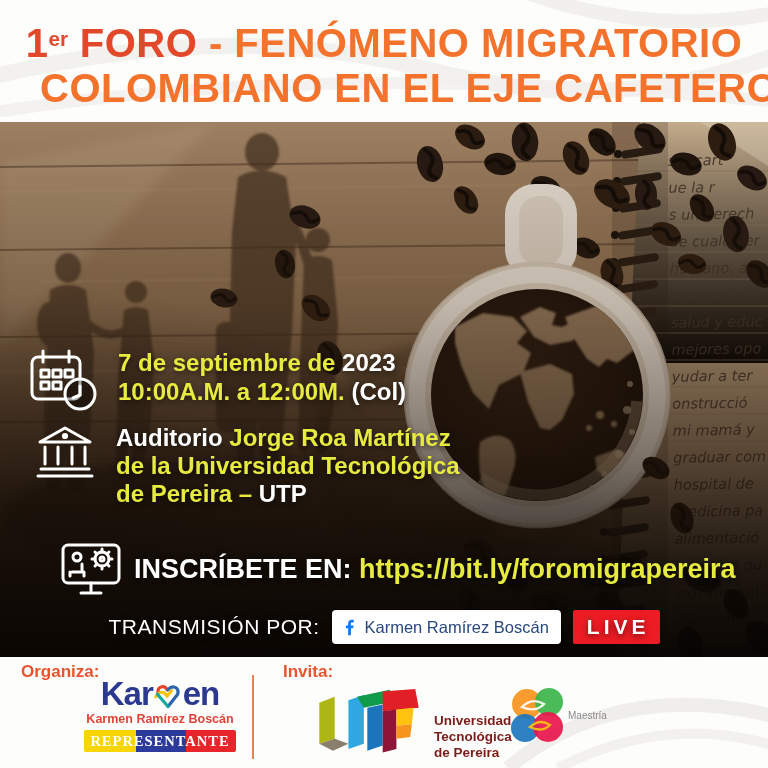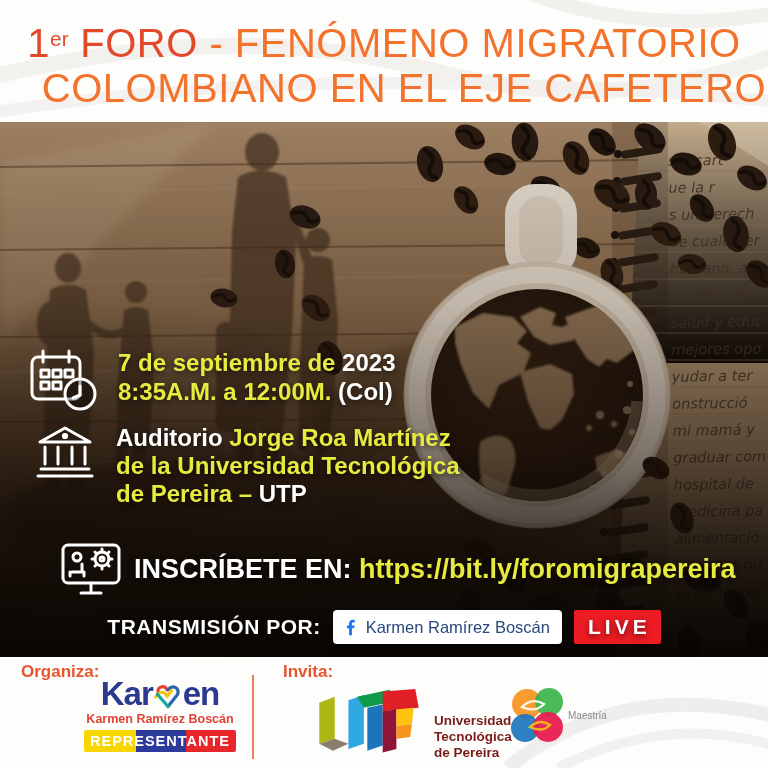--- a/index.html
+++ b/index.html
@@ -2,21 +2,21 @@
 <html><head>
 <meta charset="utf-8">
 <style>
   html,body{margin:0;padding:0;background:#444;}
   .canvas{position:relative;width:768px;height:768px;overflow:hidden;background:#fff;
           font-family:"Liberation Sans",sans-serif;-webkit-font-smoothing:antialiased;}
 
   
   .header{position:absolute;left:0;top:0;width:768px;height:122px;background:#fdfdfc;overflow:hidden;}
   .header svg{position:absolute;left:0;top:0;}
-  .title{position:absolute;left:0;top:16px;width:768px;text-align:center;font-weight:400;line-height:45px;}
+  .title{position:absolute;left:0;top:16px;width:768px;text-align:center;font-weight:700;line-height:45px;}
   .t1{font-size:40px;letter-spacing:0.5px;white-space:nowrap;}
   .t2{font-size:40px;letter-spacing:0.5px;color:#F3722C;white-space:nowrap;padding-left:40px;}
   .t-dark{color:#E2492B;}
   .t-light{color:#F3722C;}
   .t1 sup{font-size:0.52em;vertical-align:0.55em;letter-spacing:0;}
 
   
   .photo{position:absolute;left:0;top:122px;width:768px;height:535px;overflow:hidden;background:#6b513a;}
   .photo svg.scene{position:absolute;left:0;top:0;}
   .handwriting{position:absolute;left:660px;top:0;width:120px;height:535px;transform:rotate(-1deg);}
@@ -31,41 +31,41 @@
 
   .ov{position:absolute;color:#fff;text-shadow:0 2px 6px rgba(0,0,0,.6);}
   .yellow{color:#E7EB3F;}
   .date-block{left:28px;top:226px;display:flex;gap:18px;align-items:flex-start;}
   .venue-block{left:36px;top:302px;display:flex;gap:22px;align-items:flex-start;}
   .info-text{font-weight:700;font-size:24px;line-height:29px;white-space:nowrap;}
   .venue-text{font-weight:700;font-size:24px;line-height:28px;white-space:nowrap;}
   .reg-block{left:60px;top:420px;display:flex;gap:12px;align-items:center;}
   .reg-text{font-weight:700;font-size:27px;white-space:nowrap;}
   .cast-row{left:0;top:488px;width:768px;display:flex;justify-content:center;align-items:center;gap:12px;}
-  .cast-label{font-weight:700;font-size:21px;letter-spacing:.5px;white-space:nowrap;text-align:center;}
+  .cast-label{font-weight:400;font-size:21px;letter-spacing:.5px;white-space:nowrap;text-align:center;}
   .fb-badge{display:flex;align-items:center;gap:7px;background:#fff;border-radius:4px;
             padding:4px 12px 4px 9px;height:26px;box-shadow:0 1px 3px rgba(0,0,0,.4);}
   .fb-name{color:#29487D;font-size:16.5px;font-weight:500;white-space:nowrap;text-shadow:none;}
   .live-badge{background:#ED1C24;color:#fff;font-weight:700;font-size:21px;letter-spacing:4px;
               padding:4px 10px 5px 14px;border-radius:2px;line-height:25px;}
 
   
   .footer{position:absolute;left:0;top:657px;width:768px;height:111px;background:#fdfdfc;overflow:hidden;}
   .footer svg.fswirl{position:absolute;right:0;top:0;}
   .sec-label{position:absolute;font-weight:700;font-size:17px;color:#E8542E;}
   .org-label{left:21px;top:5px;}
   .inv-label{left:283px;top:5px;}
   .divider{position:absolute;left:252px;top:18px;width:2px;height:84px;background:#E8663A;opacity:.85;}
 
   .karmen{position:absolute;left:78px;top:20px;width:164px;text-align:center;}
   .k-word{font-weight:700;font-size:33px;color:#2B3990;letter-spacing:-1px;display:flex;align-items:flex-end;justify-content:center;line-height:34px;}
   .k-name{font-weight:700;font-size:12.5px;color:#E04438;margin-top:1px;white-space:nowrap;}
   .k-badge{margin:4px auto 0;width:152px;height:22px;border-radius:2px;color:#fff;font-weight:700;
            font-size:14.5px;letter-spacing:1px;line-height:22px;
-           background:linear-gradient(90deg,#F6D500 0 34%,#2B3A9B 34% 67%,#E8252B 67% 100%);}
+           background:linear-gradient(90deg,#F6D500 0 34%,#2B3A9B 34% 67%,#E8252B 67% 100%);font-family:Liberation Serif, serif;}
   .utp{position:absolute;left:314px;top:32px;display:flex;gap:10px;align-items:flex-end;}
   .utp-text{font-weight:700;font-size:13.5px;line-height:16px;color:#7A1D18;font-family:"Liberation Sans",sans-serif;}
   .maestria{position:absolute;left:508px;top:30px;display:flex;gap:2px;align-items:center;}
   .m-text .m-small{font-size:10px;color:#8a8a8a;line-height:12px;}
   .m-text .m-large{font-size:15px;color:#4a4a4a;line-height:18px;white-space:nowrap;}
 </style>
 </head>
 <body>
 
 <div class="canvas">
@@ -334,21 +334,21 @@
           <rect x="25" y="22" width="8" height="7"></rect>
           <rect x="37" y="22" width="8" height="7"></rect>
         <rect x="13" y="34" width="8" height="7"></rect>
           <rect x="25" y="34" width="8" height="7"></rect>
         <circle cx="52" cy="46" r="15" fill="#00000055"></circle>
         <line x1="52" y1="38" x2="52" y2="47"></line>
           <line x1="52" y1="47" x2="45" y2="50"></line>
       </svg>
       <div class="info-text">
         <div><span class="yellow">7 de septiembre de</span> <span>2023</span></div>
-        <div><span class="yellow">8:35A.M. a 12:00M.</span> <span>(Col)</span></div>
+        <div><span class="yellow">10:00A.M. a 12:00M.</span> <span>(Col)</span></div>
       </div>
     </div>
 
     <div class="ov venue-block">
       <svg width="58" height="58" viewBox="0 0 58 58" fill="none" stroke="#fff" stroke-width="3" stroke-linecap="round" stroke-linejoin="round">
         <polygon points="29,4 54,18 4,18"></polygon>
         <circle cx="29" cy="12" r="1.6"></circle>
         <line x1="9" y1="23" x2="9" y2="40"></line>
           <line x1="22" y1="23" x2="22" y2="40"></line>
         <line x1="36" y1="23" x2="36" y2="40"></line>

